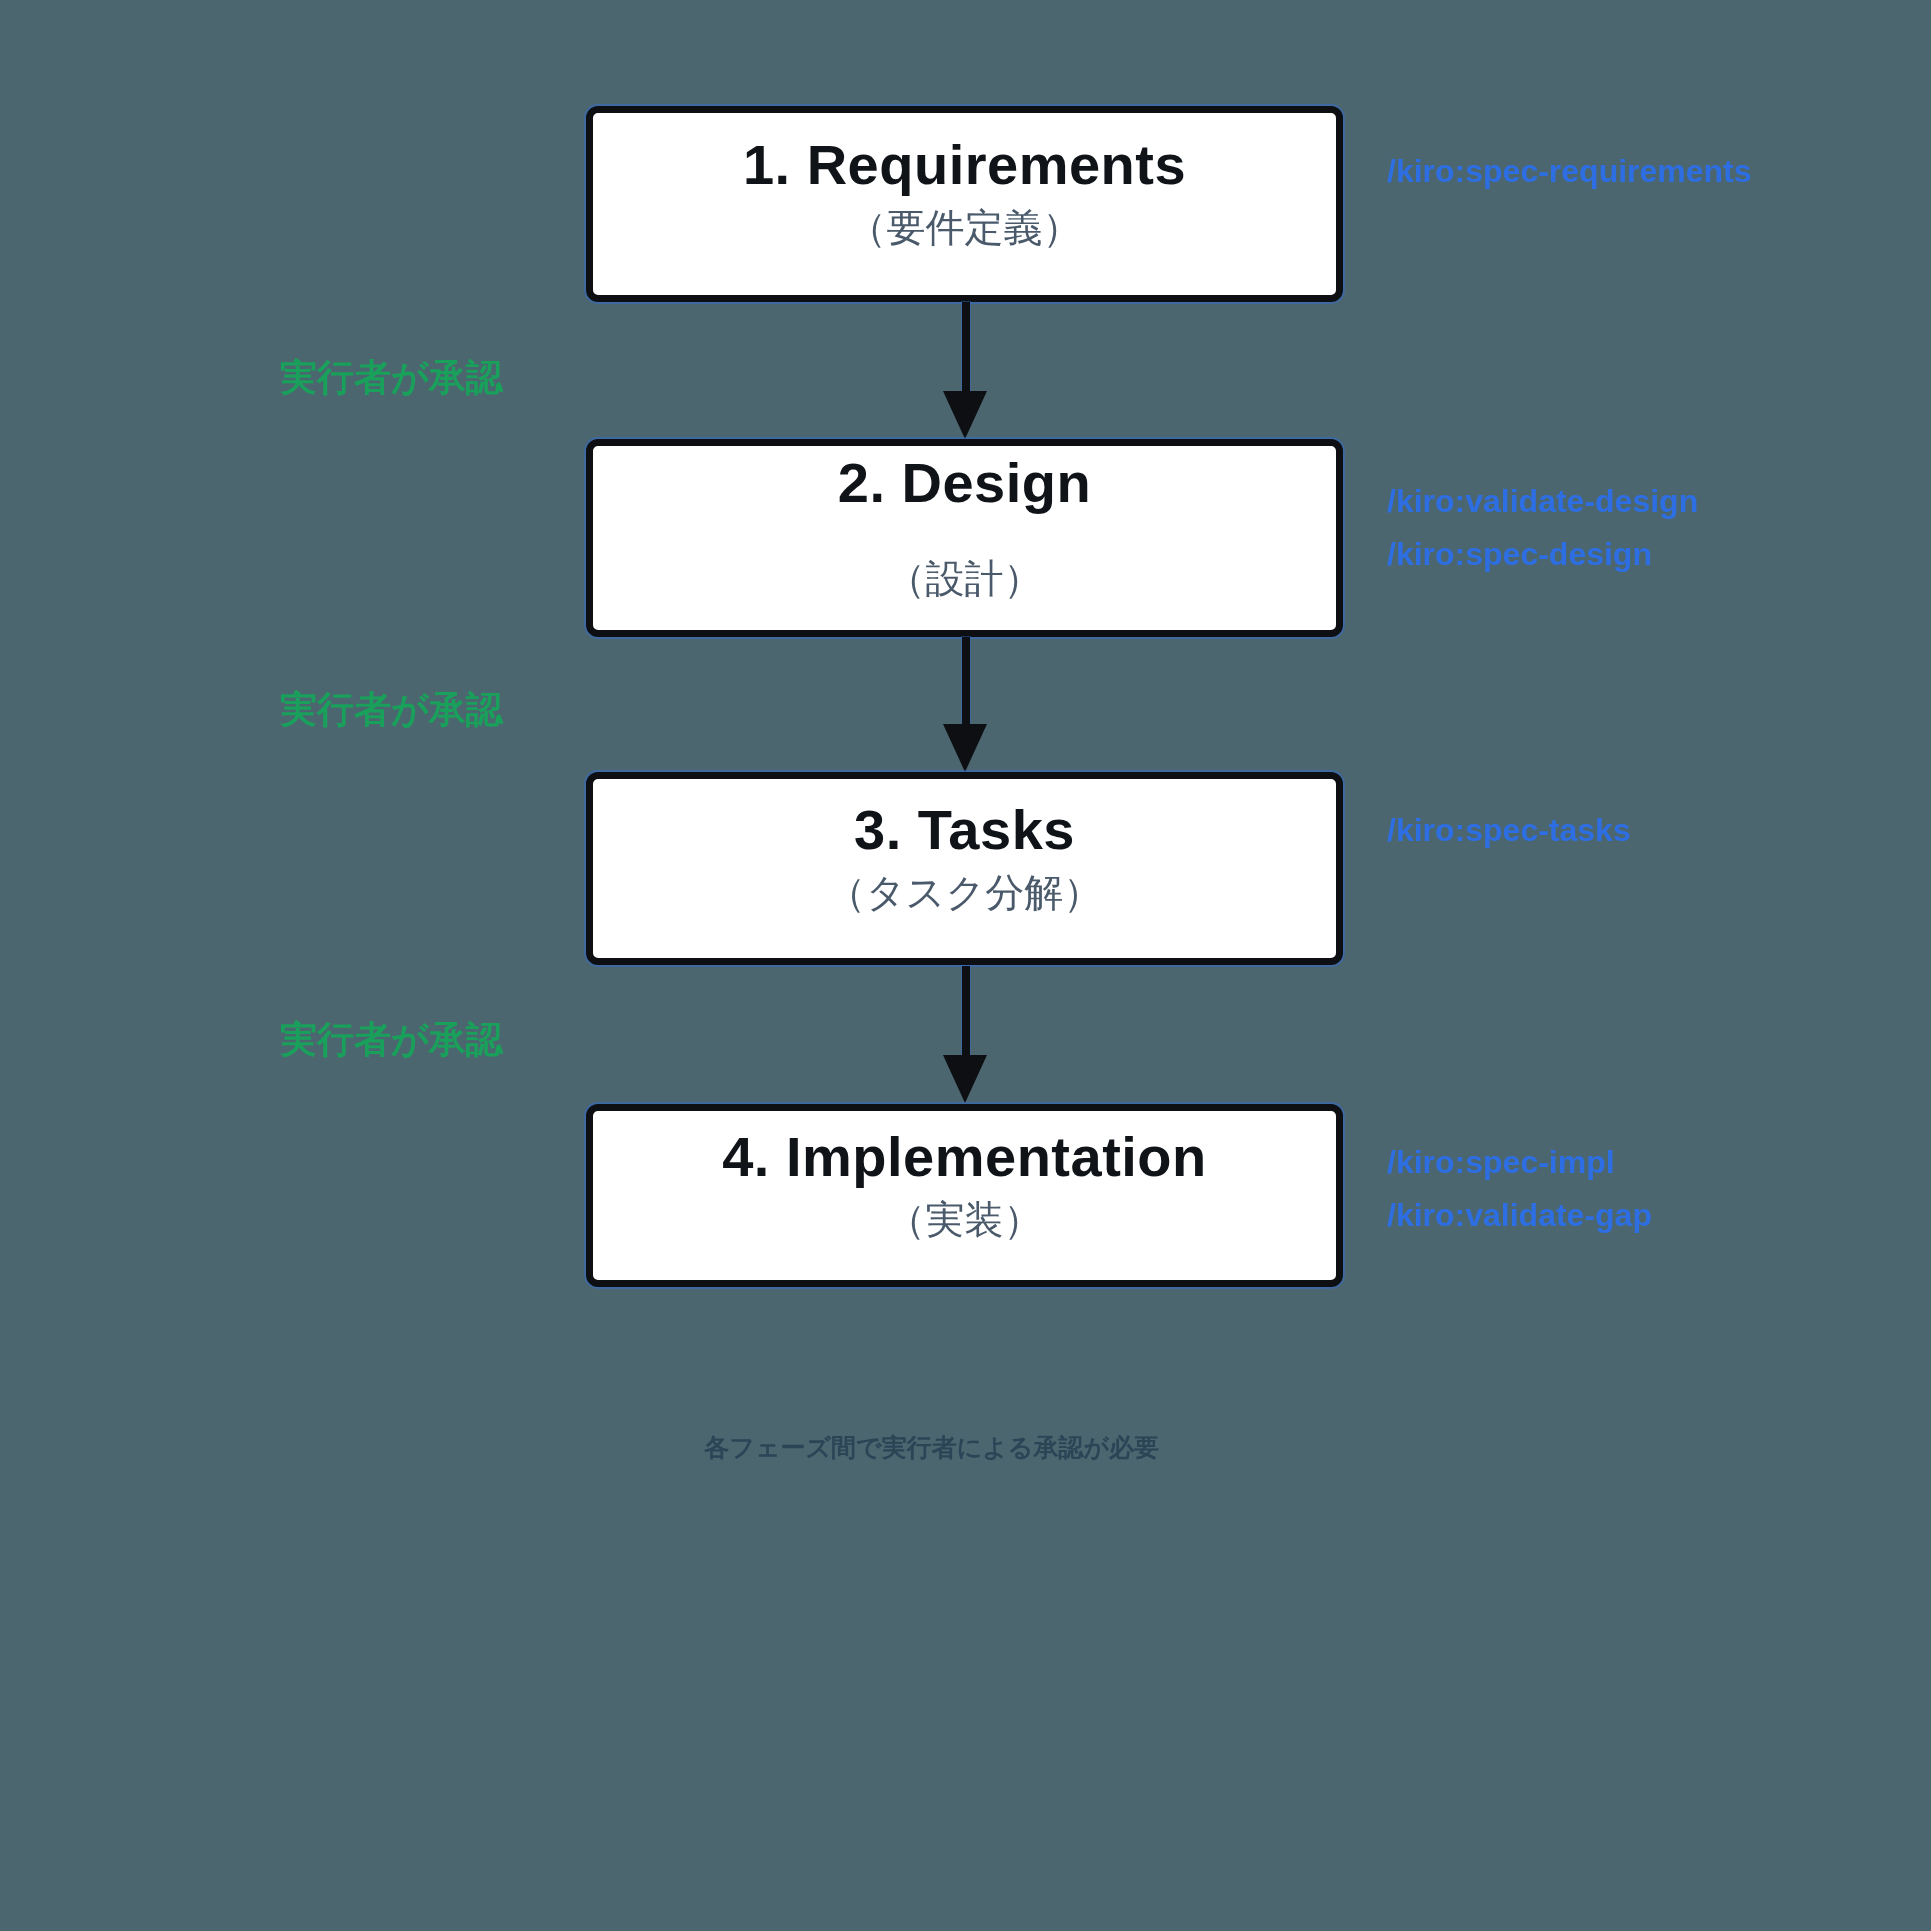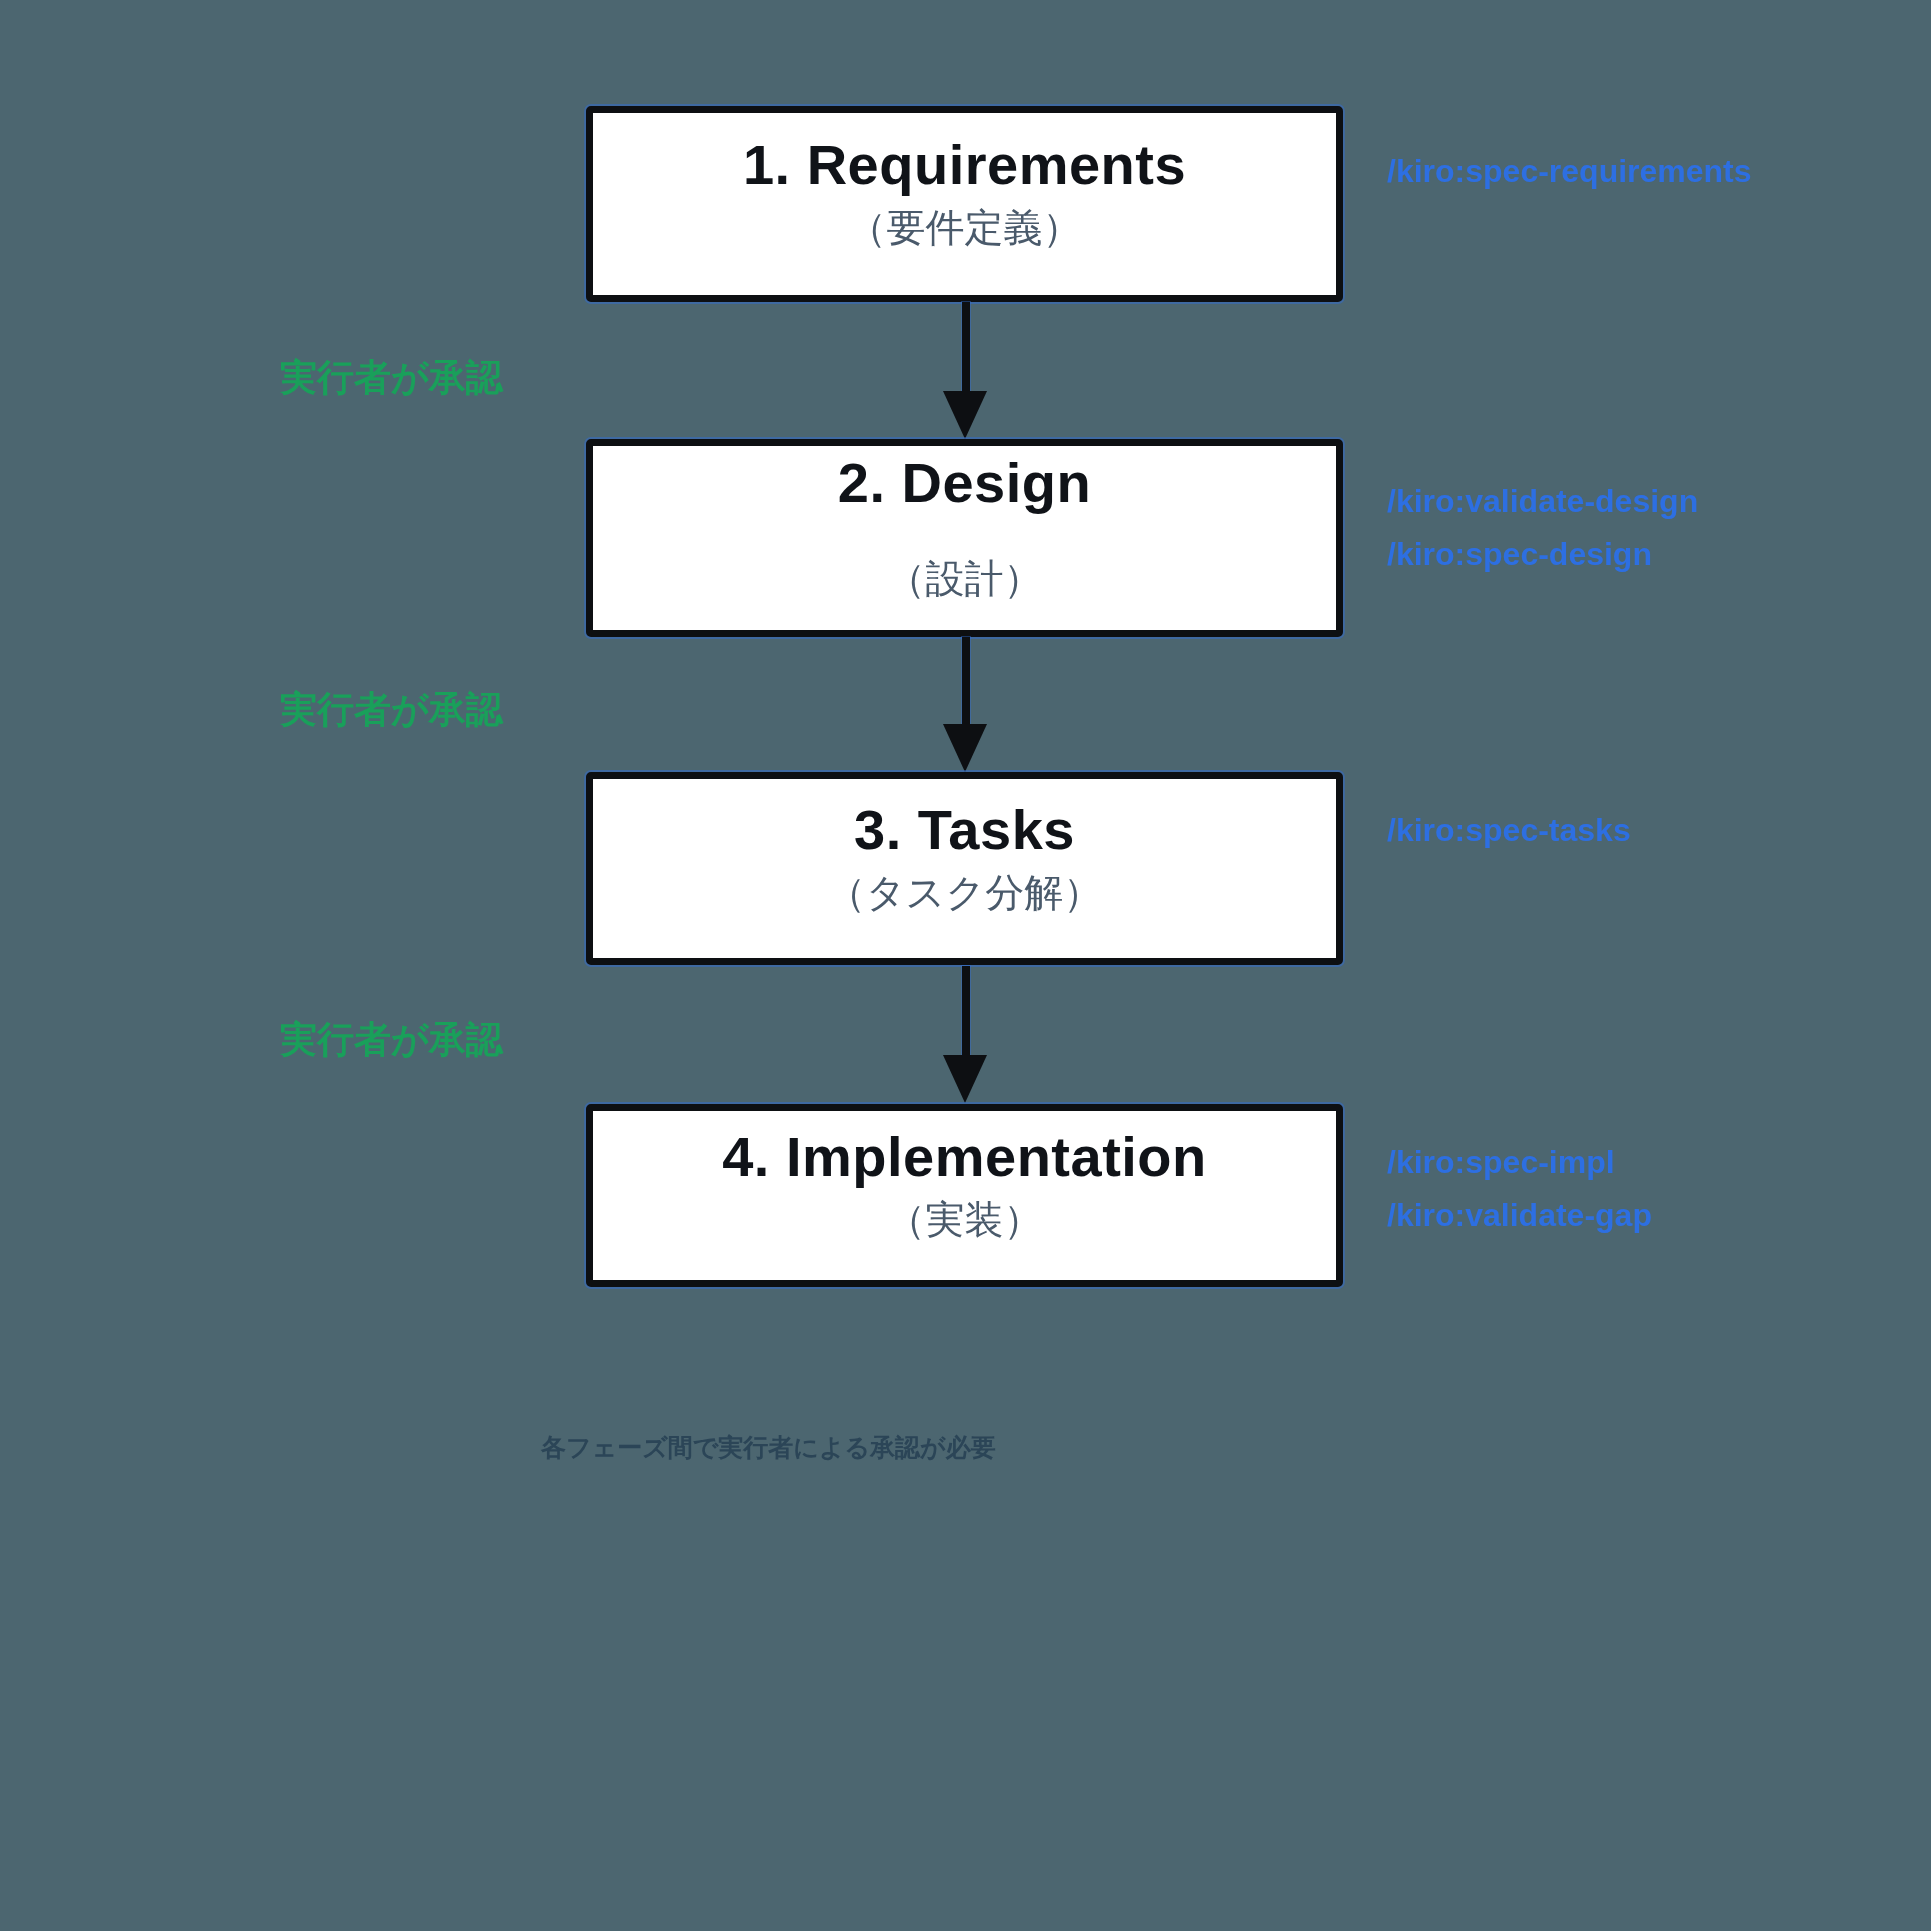--- a/index.html
+++ b/index.html
@@ -14,21 +14,21 @@
   }
 
   
   .phase-box {
     position: absolute;
     left: 586px;
     width: 757px;
     box-sizing: border-box;
     background: #FFFFFF;
     border: 7.7px solid #0D0F12;
-    border-radius: 5px;
+    border-radius: 12px;
     box-shadow: 0 0 0 1.9px rgba(47, 109, 221, 0.45);
     display: flex;
     flex-direction: column;
     align-items: center;
     justify-content: center;
     padding-bottom: 21px;
   }
   .box-1 { top: 106px; height: 196px; }
   .box-2 { top: 439px; height: 198px; gap: 33px; }
   .box-3 { top: 772px; height: 193px; }
@@ -102,21 +102,21 @@
   .commands-2 { top: 475px; }
   .commands-3 { top: 804px; }
   .commands-4 { top: 1136px; }
 
   
   .footnote {
     position: absolute;
     left: 541px;
     top: 1431px;
     width: 618px;
-    text-align: left;
+    text-align: right;
     font-size: 25px;
     font-weight: bold;
     color: #2B4557;
     white-space: nowrap;
   }
 </style>
 </head>
 <body>
 
 <div class="canvas">

